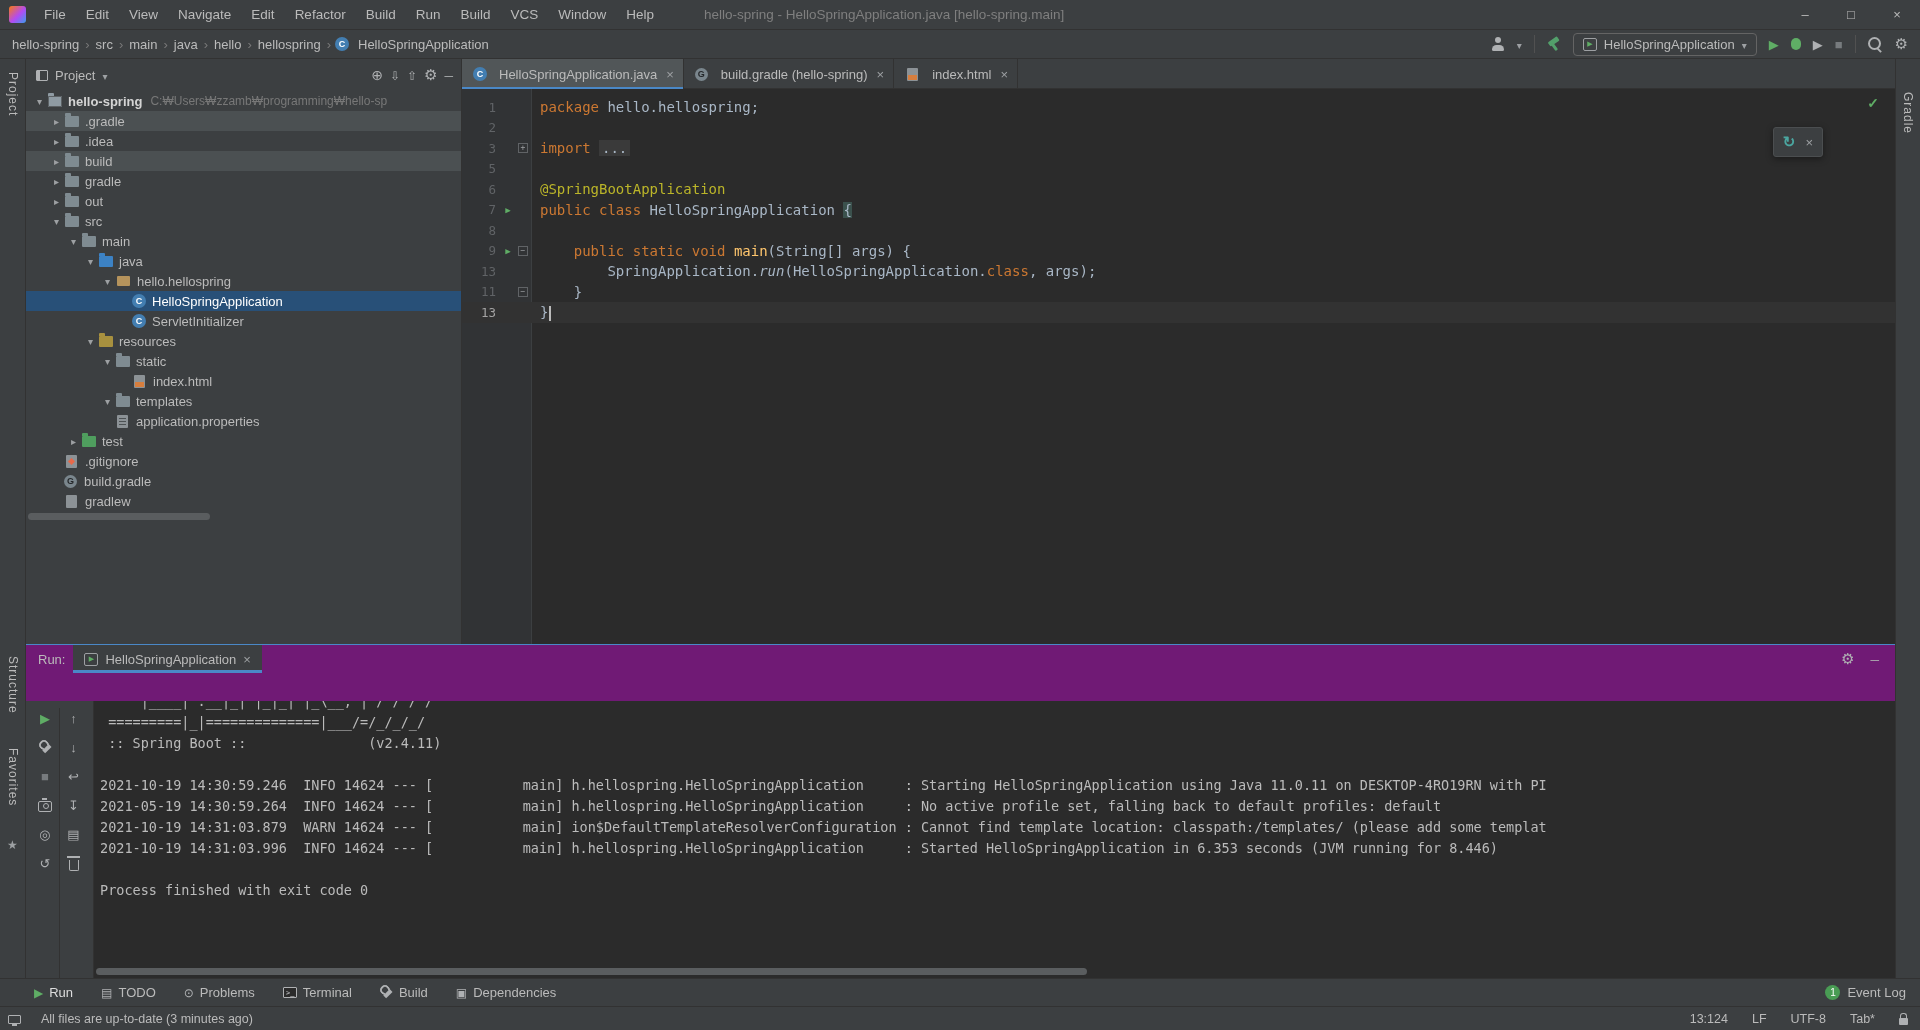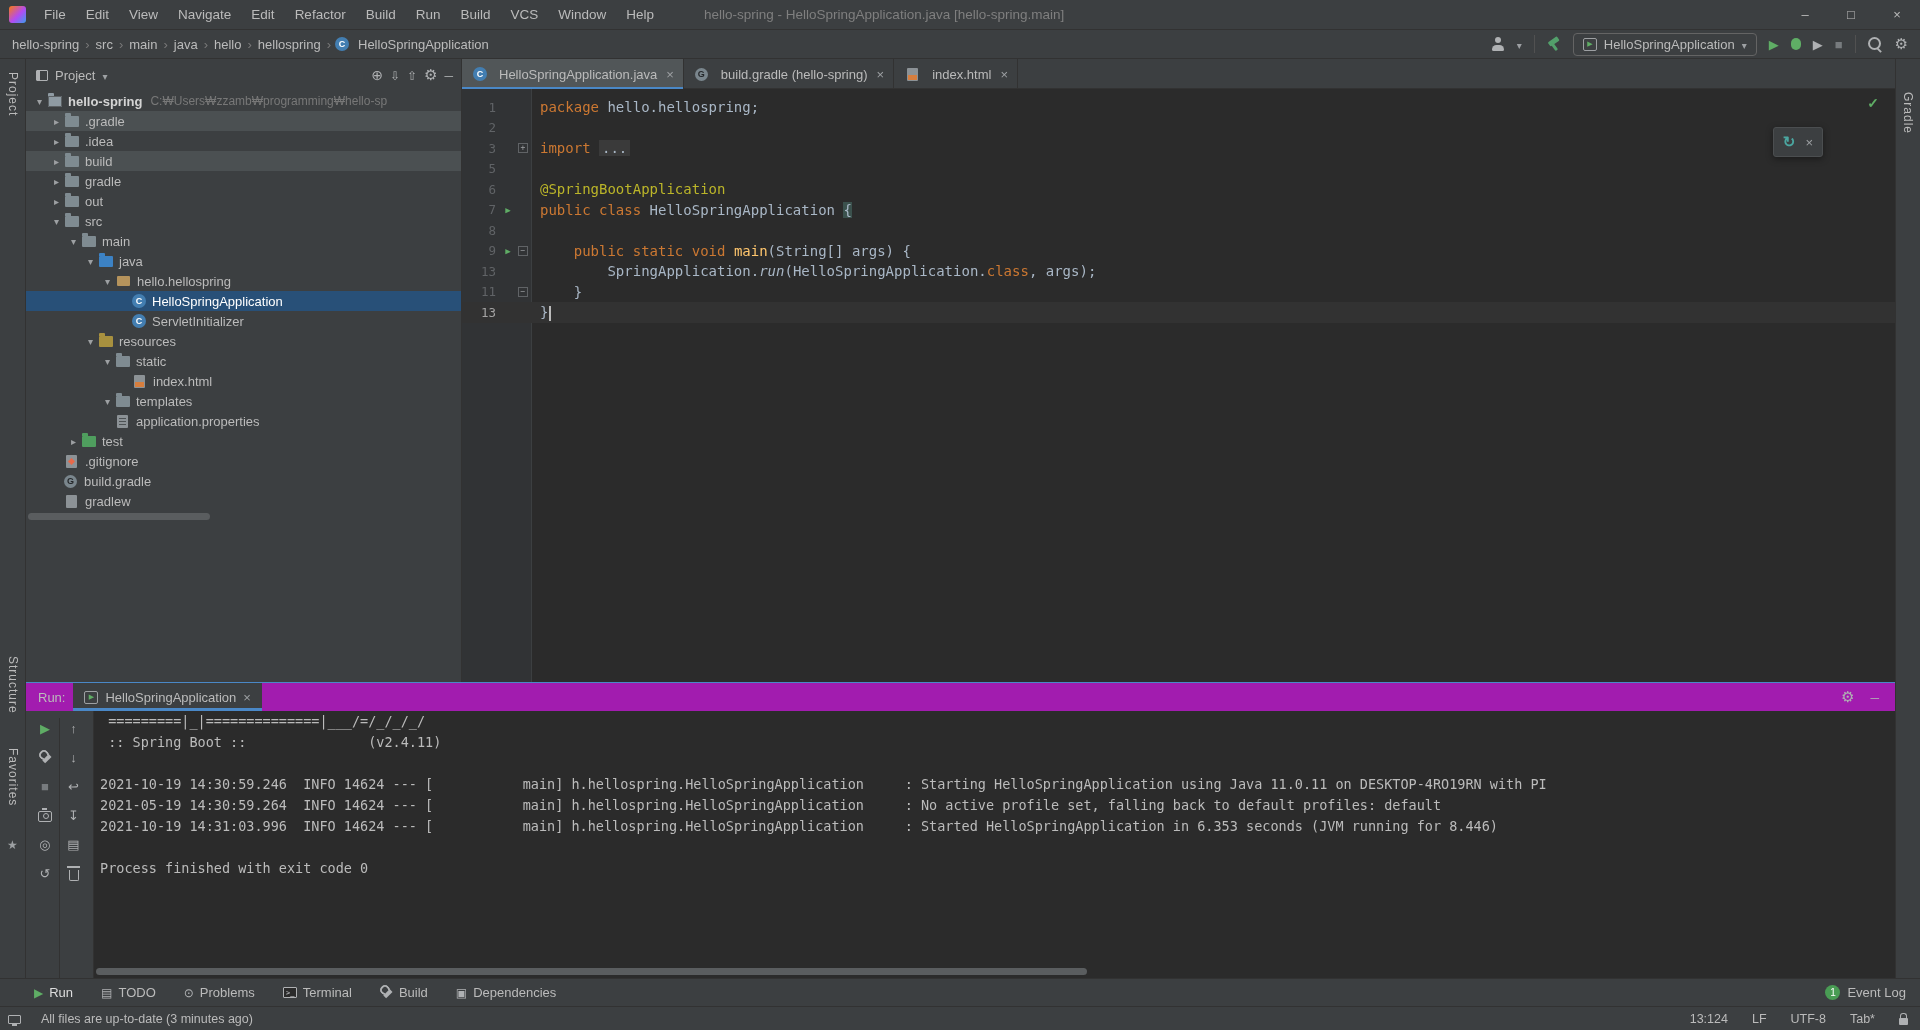--- a/index.html
+++ b/index.html
@@ -130,21 +130,21 @@
   .tk-ann{color:#BBB529;}
   .tk-meth{color:#FFC66D;}
   .tk-it{color:#A9B7C6;font-style:italic;}
   .tk-fold{background:#3A3A3A;color:#A9B7C6;padding:0 3px;}
   .tk-brace{color:#A9B7C6;background:#3B514D;}
   .caret{display:inline-block;width:1.5px;height:15px;background:#bbbbbb;vertical-align:middle;margin-left:1px;}
   #inspections{position:absolute;top:6px;right:16px;}
   #floatwidget{position:absolute;top:38px;right:72px;display:flex;align-items:center;gap:10px;background:#3c3f41;border:1px solid #4b4e50;border-radius:3px;padding:5px 9px;box-shadow:0 2px 7px rgba(0,0,0,.4);}
 
   
-  #runpanel{height:296px;flex:none;display:flex;flex-direction:column;background:#a21caf;border-top:1px solid #4A88C7;}
+  #runpanel{height:334px;flex:none;display:flex;flex-direction:column;background:#701a75;border-top:1px solid #4A88C7;gap:28px;}
   #runheader{height:28px;flex:none;display:flex;align-items:center;}
   #runlabel{margin:0 8px 0 12px;color:#bbbbbb;}
   .runtab{height:28px;display:flex;align-items:center;gap:7px;padding:0 11px;position:relative;background:#3c3f41;}
   .runtab::after{content:"";position:absolute;left:0;right:0;bottom:0;height:3px;background:#4A88C7;}
   #runheader .spacer{flex:1;}
   #runheader .hbtn{margin-right:16px;}
   #runbody{flex:1;display:flex;min-height:0;background:#2b2b2b;}
   #runtools{width:68px;flex:none;background:#3c3f41;border-right:1px solid #323232;display:flex;padding:7px 0 0 5px;}
   .tcol{display:flex;flex-direction:column;gap:9px;width:28px;align-items:center;}
   .tcol.second{border-left:1px solid #323232;}
@@ -515,25 +515,27 @@
                 <div class="tbtn">↩</div>
                 <div class="tbtn">↧</div>
                 <div class="tbtn">▤</div>
                 <div class="tbtn">
                   <span class="ic i-trash"></span>
                 </div>
               </div>
           </div>
           <div id="console">
             <div id="consolelines">
+                <div class="console-line clip">  '  |____| .__|_| |_|_| |_\__, | / / / /</div>
                 <div class="console-line"> =========|_|==============|___/=/_/_/_/</div>
                 <div class="console-line"> :: Spring Boot ::               (v2.4.11)</div>
                 <div class="console-line"> </div>
                 <div class="console-line">2021-10-19 14:30:59.246  INFO 14624 --- [           main] h.hellospring.HelloSpringApplication     : Starting HelloSpringApplication using Java 11.0.11 on DESKTOP-4RO19RN with PI</div>
                 <div class="console-line">2021-05-19 14:30:59.264  INFO 14624 --- [           main] h.hellospring.HelloSpringApplication     : No active profile set, falling back to default profiles: default</div>
+                <div class="console-line">2021-10-19 14:31:03.879  WARN 14624 --- [           main] ion$DefaultTemplateResolverConfiguration : Cannot find template location: classpath:/templates/ (please add some templat</div>
                 <div class="console-line">2021-10-19 14:31:03.996  INFO 14624 --- [           main] h.hellospring.HelloSpringApplication     : Started HelloSpringApplication in 6.353 seconds (JVM running for 8.446)</div>
                 <div class="console-line"> </div>
                 <div class="console-line">Process finished with exit code 0</div>
               </div>
             <div id="console-hscroll"></div>
           </div>
         </div>
       </div>
     </div>
 

